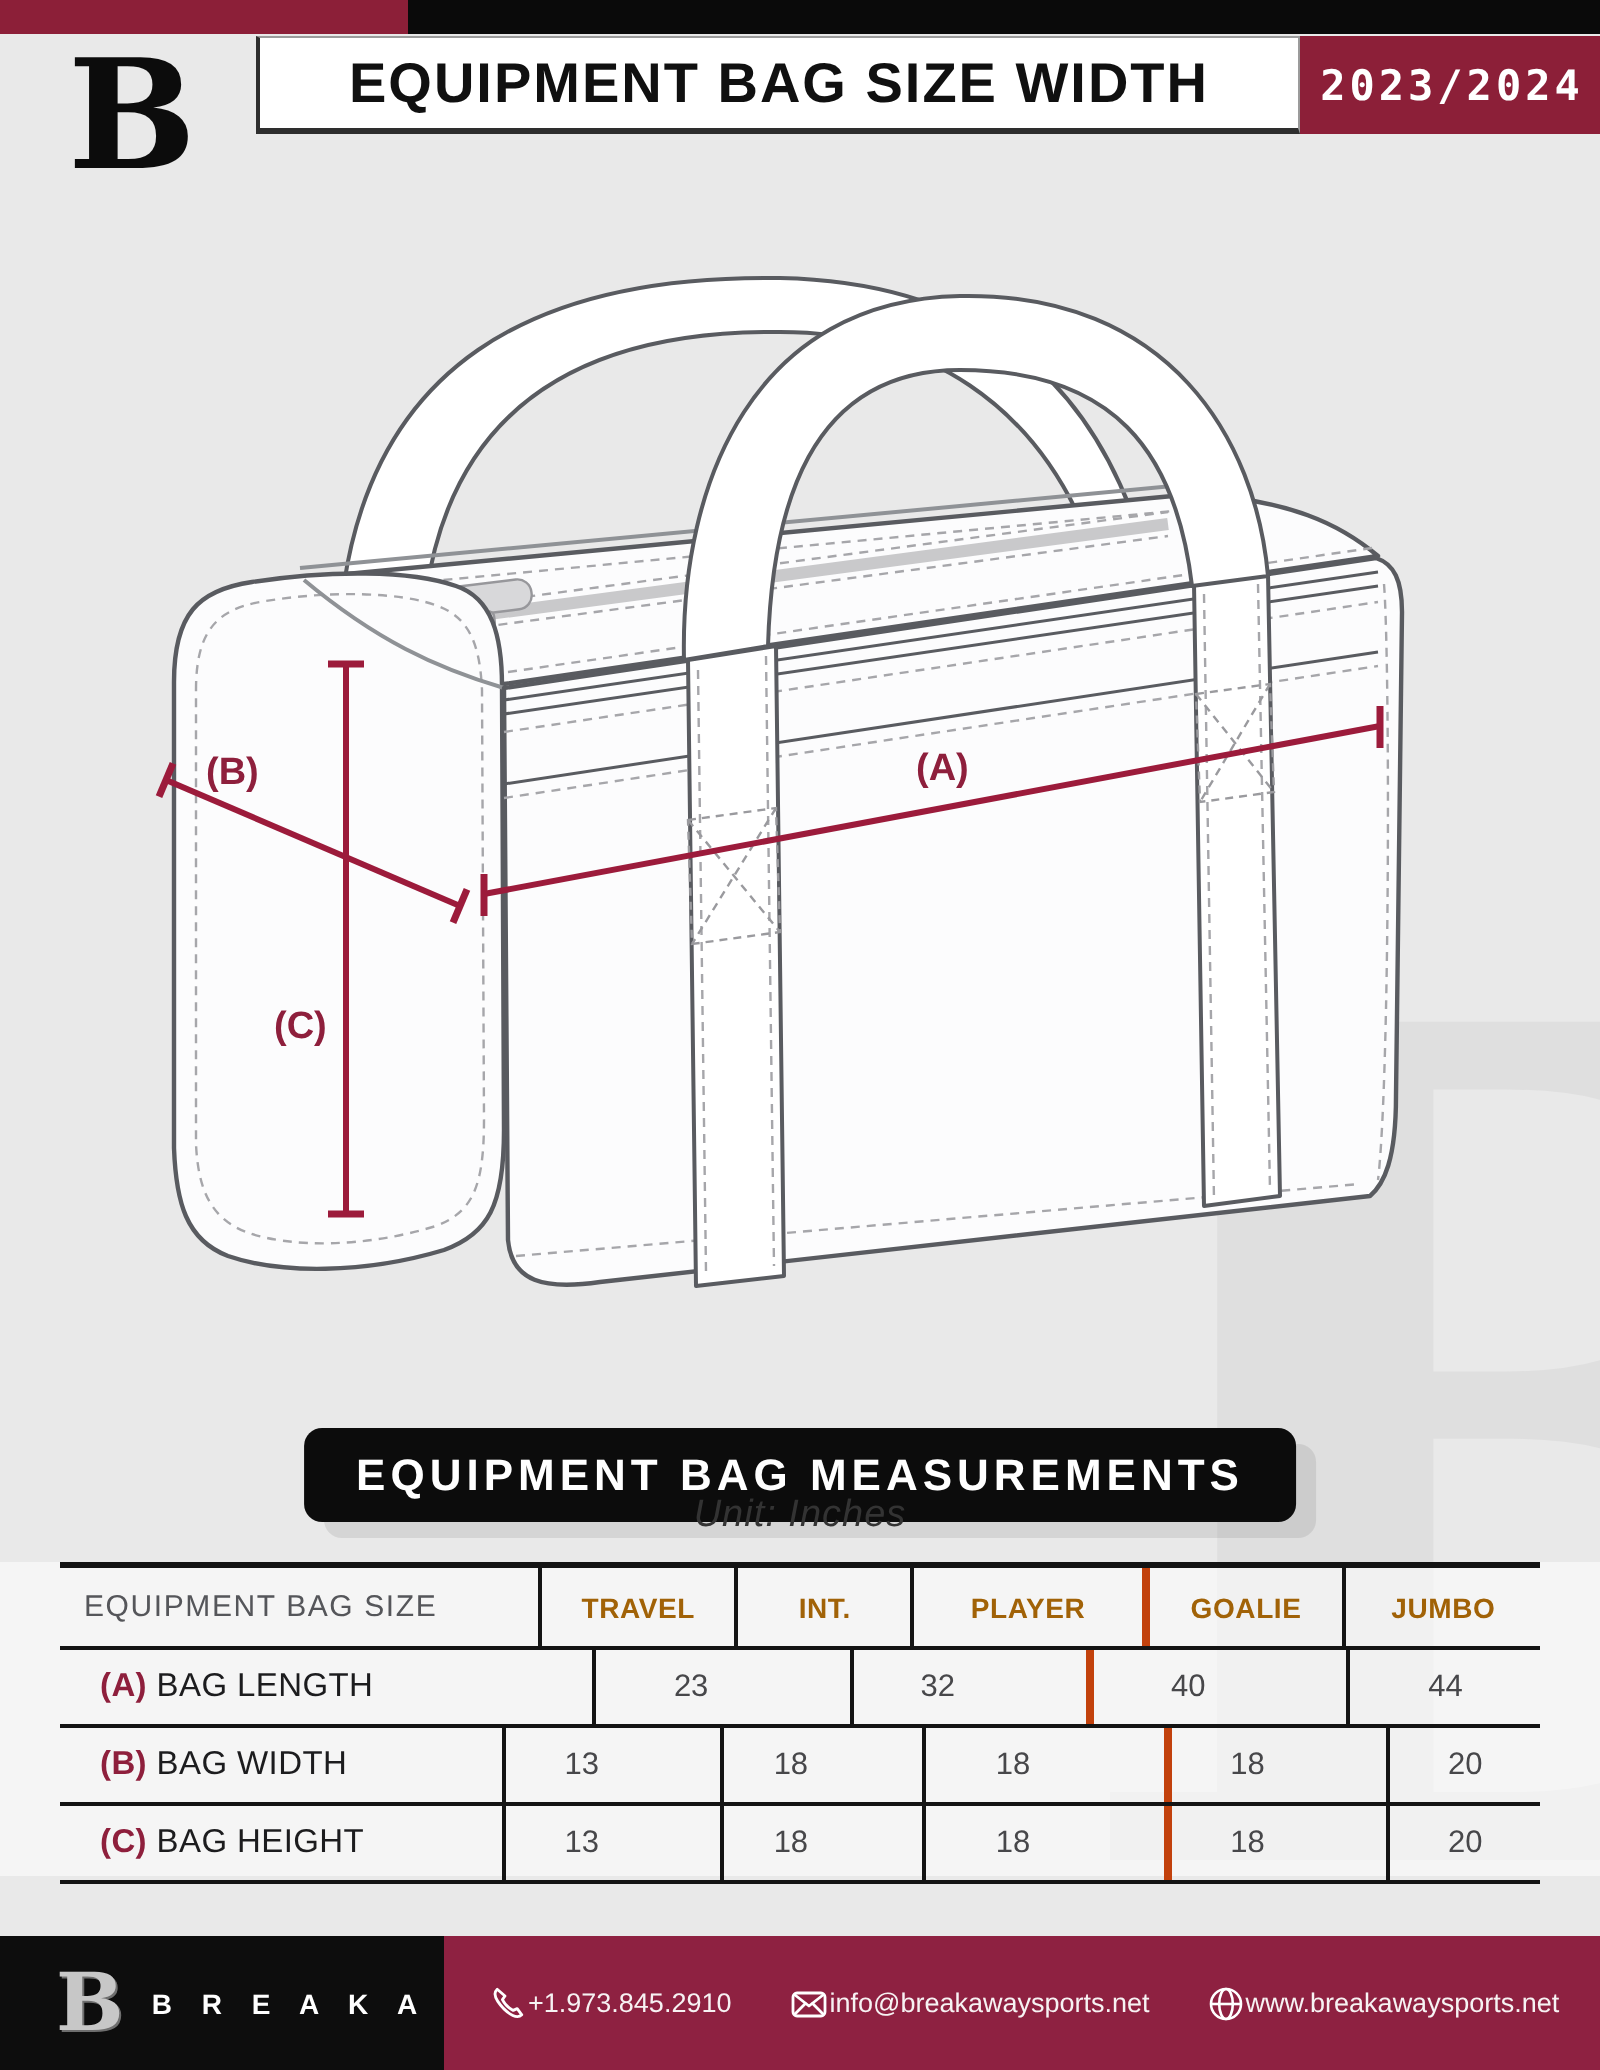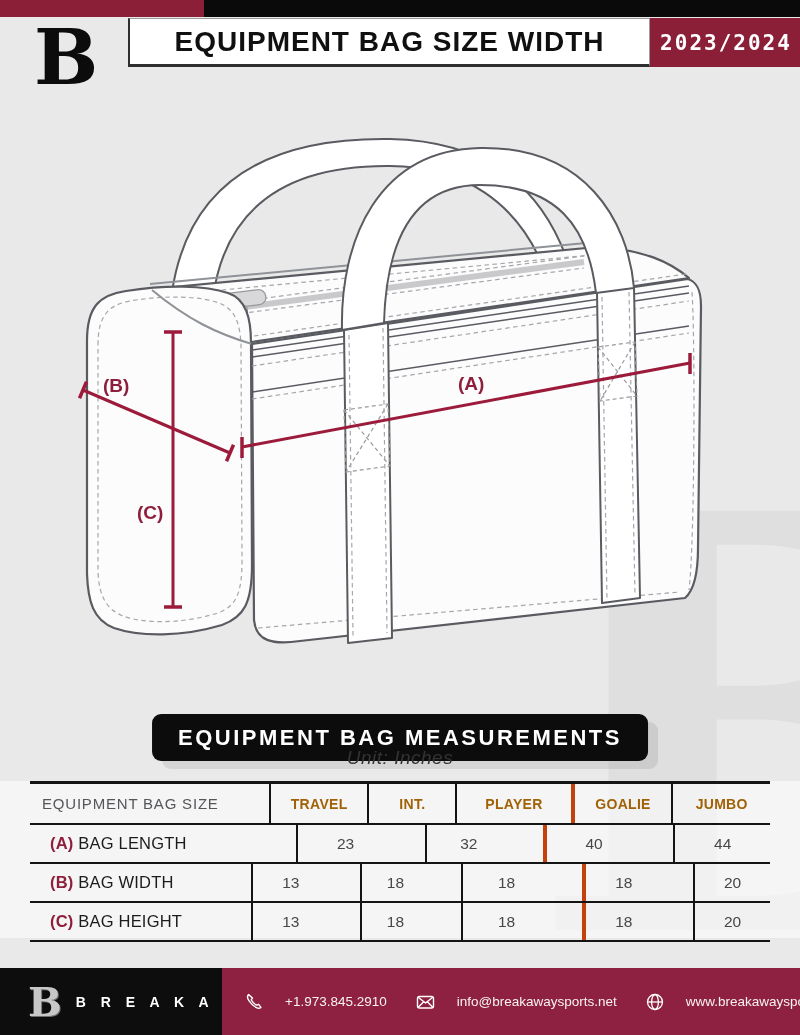--- a/index.html
+++ b/index.html
@@ -67,21 +67,21 @@
 
   
   .footer{position:absolute;left:0;top:968px;width:800px;height:67px;z-index:5;}
   .footer-black{position:absolute;left:0;top:0;width:222px;height:67px;background:#0d0d0d;
     display:flex;align-items:center;}
   .footer-logo{font-family:"DejaVu Serif",serif;font-weight:bold;font-size:40px;color:#c7c7c7;
     margin-left:28px;line-height:1;text-shadow:1px 1px 0 #6e6e6e;}
   .footer-brand{color:#ffffff;font-size:14px;font-weight:600;letter-spacing:5.5px;margin-left:14px;white-space:nowrap;}
   .footer-maroon{position:absolute;left:222px;top:0;width:578px;height:67px;background:#8e2141;
     display:flex;align-items:center;padding-left:22px;box-sizing:border-box;gap:28px;}
-  .contact{display:flex;align-items:center;gap:21px;color:#f7f2f3;font-size:13.5px;white-space:nowrap;}
+  .contact{display:flex;align-items:center;gap:0;color:#f7f2f3;font-size:13.5px;white-space:nowrap;}
   .contact svg{display:block;}
 </style>
 </head>
 <body>
 
 <div id="page">
 
   <div class="watermark">B</div>
 
   <div class="topband-maroon"></div>

